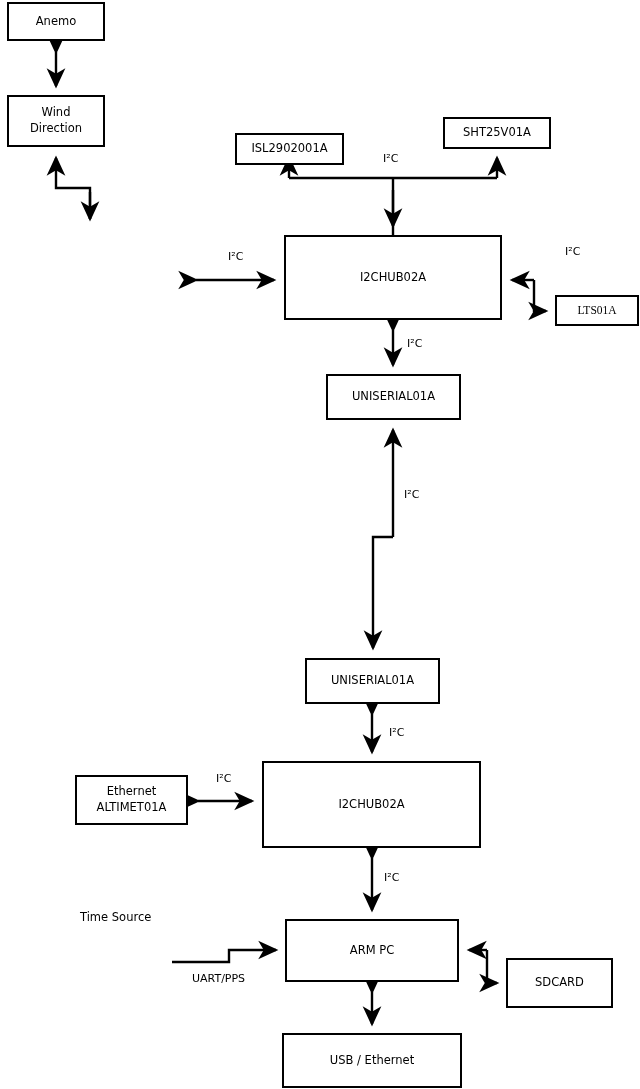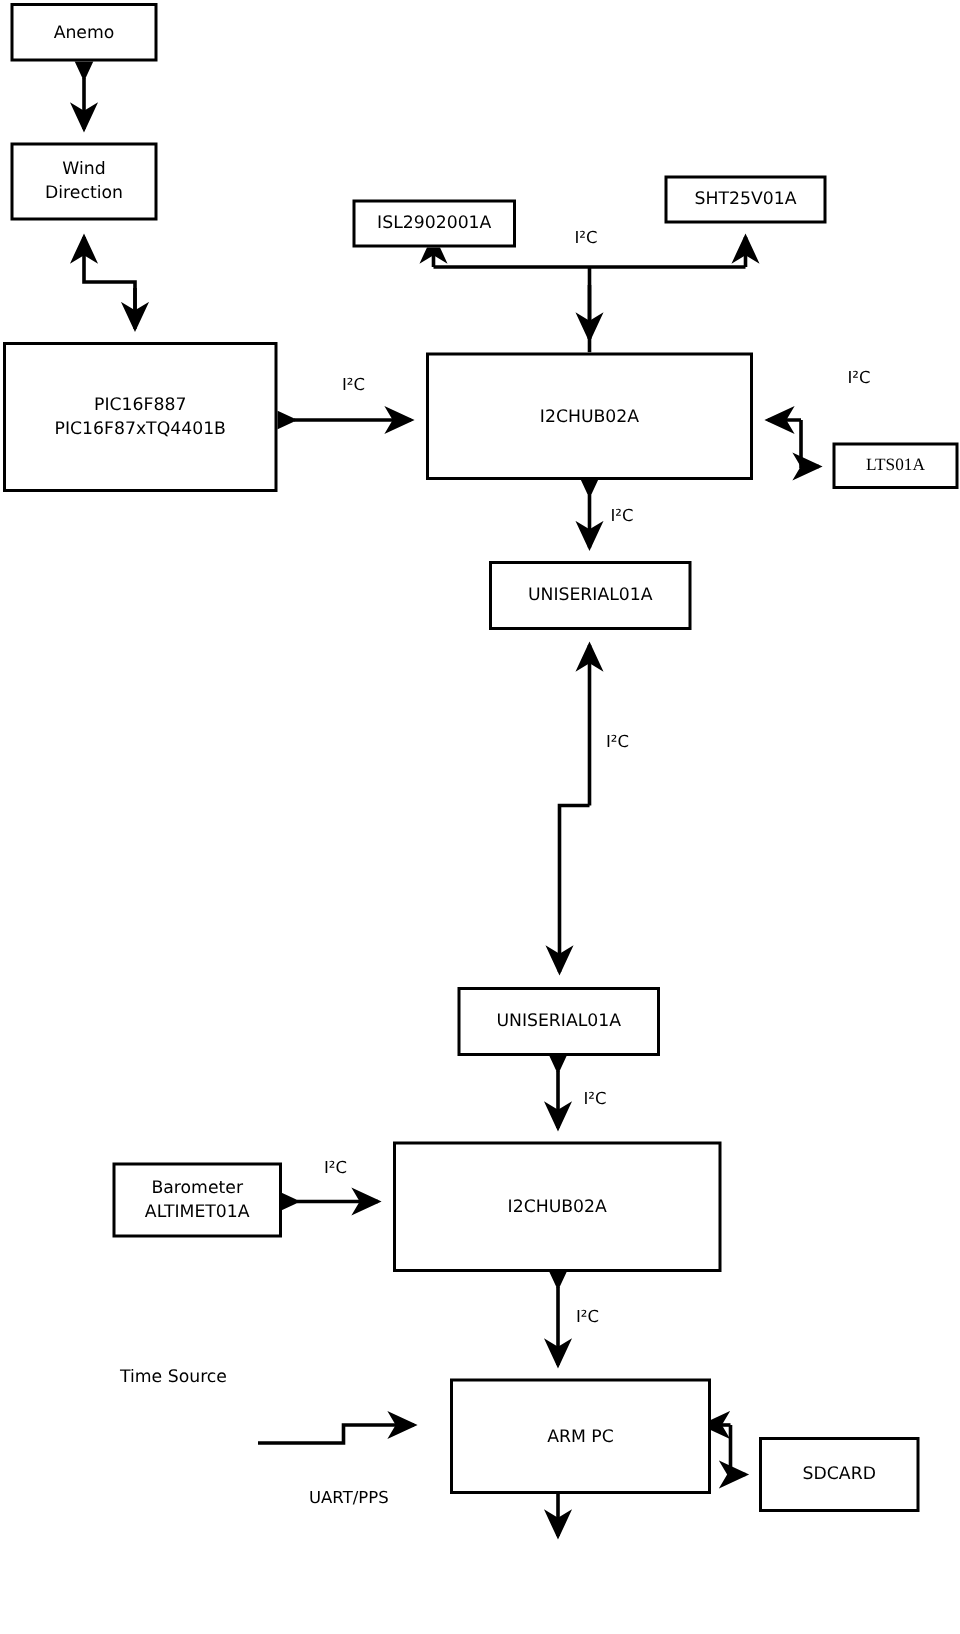--- a/index.html
+++ b/index.html
@@ -128,59 +128,58 @@
     <g>
       <line x1="372" y1="992" x2="372" y2="1024" stroke="#000" stroke-width="2.4" marker-start="url(#ah)" marker-end="url(#ah)"></line>
     </g>
   </svg>
 
   <div class="node" style="left:7px;  top:95px;  width:98px;  height:52px;">Wind
 Direction</div>
 
   <div class="node" style="left:7px;  top:2px;   width:98px;  height:39px;">Anemo</div>
 
-  <div class="node" style="left:2px;  top:228px; width:183px; height:100px;">PIC16F887
-PIC16F87xTQ4401B</div>
 
   <div class="node" style="left:235px; top:117px; width:109px; height:32px;margin-top:16px;">ISL2902001A</div>
 
   <div class="node" style="left:443px; top:117px; width:108px; height:32px;">SHT25V01A</div>
 
   <div class="node" style="left:284px; top:235px; width:218px; height:85px;">I2CHUB02A</div>
 
   <div class="node" style="left:555px; top:295px; width:84px;  height:31px;font-family:Liberation Serif, serif;">LTS01A</div>
 
   <div class="node" style="left:326px; top:374px; width:135px; height:46px;">UNISERIAL01A</div>
 
   <div class="node" style="left:305px; top:658px; width:135px; height:46px;">UNISERIAL01A</div>
 
   <div class="node" style="left:262px; top:761px; width:219px; height:87px;">I2CHUB02A</div>
 
-  <div class="node" style="left:75px;  top:775px; width:113px; height:50px;">Barometer
+  <div class="node" style="left:75px;  top:775px; width:113px; height:50px;">Ethernet
 ALTIMET01A</div>
 
 
-  <div class="node" style="left:300px; top:919px; width:174px; height:77px;">ARM PC</div>
+  <div class="node" style="left:285px; top:919px; width:174px; height:63px;">ARM PC</div>
 
   <div class="node" style="left:506px; top:958px; width:107px; height:50px;">SDCARD</div>
 
+  <div class="node" style="left:282px; top:1033px; width:180px; height:55px;">USB / Ethernet</div>
 
   <div class="edge-label" style="left:228px; top:250px;">I²C</div>
 
   <div class="edge-label" style="left:383px; top:152px;">I²C</div>
 
   <div class="edge-label" style="left:565px; top:245px;">I²C</div>
 
   <div class="edge-label" style="left:407px; top:337px;">I²C</div>
 
   <div class="edge-label" style="left:404px; top:488px;">I²C</div>
 
   <div class="edge-label" style="left:389px; top:726px;">I²C</div>
 
   <div class="edge-label" style="left:216px; top:772px;">I²C</div>
 
   <div class="edge-label" style="left:384px; top:871px;">I²C</div>
 
-  <div class="edge-label" style="left:206px; top:972px;margin-top:20px;">UART/PPS</div>
+  <div class="edge-label" style="left:192px; top:972px;">UART/PPS</div>
 
   <div class="free-label" style="left:80px; top:910px;">Time Source</div>
 
 </div>
 
 </body></html>

